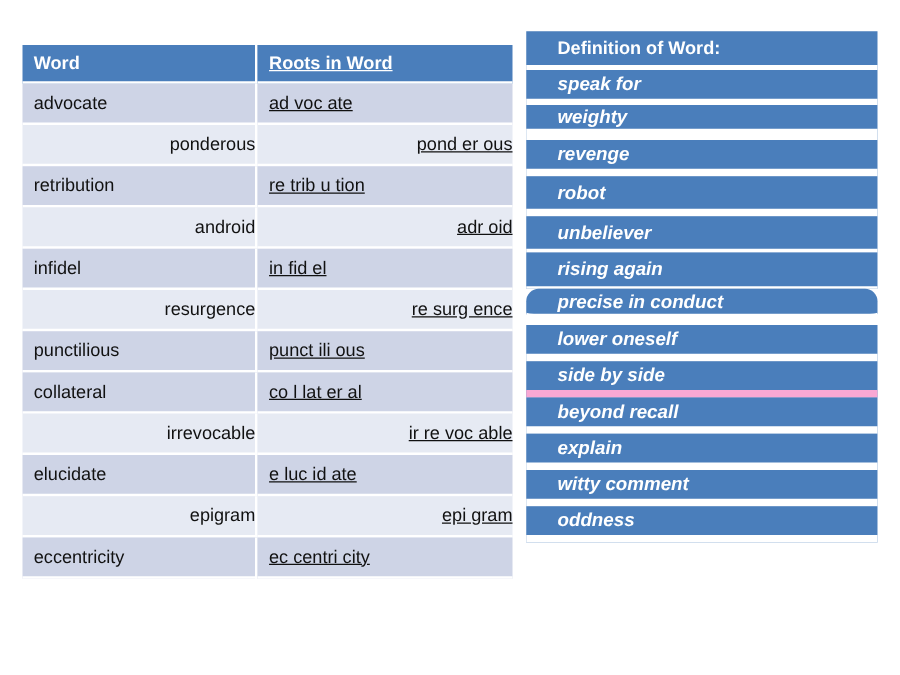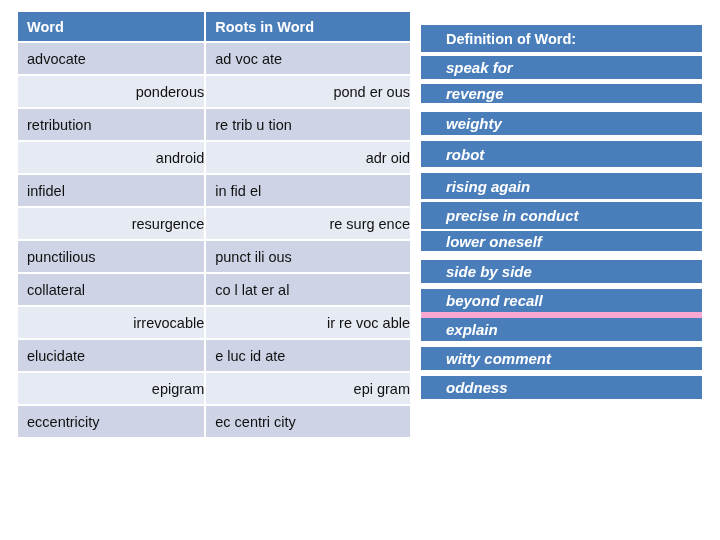--- a/index.html
+++ b/index.html
@@ -12,40 +12,40 @@
     height: 540px;
     position: relative;
     overflow: hidden;
     font-family: "Liberation Sans", sans-serif;
   }
 
   
   #left-table {
     position: absolute;
     left: 18px;
-    top: 12px;
+    top: 36px;
     width: 392px;
     border-collapse: separate;
     border-spacing: 0;
   }
   #left-table td, #left-table th {
     padding: 0 0 0 9px;
     margin: 0;
     height: 33px;
     box-sizing: border-box;
     text-align: left;
     vertical-align: middle;
     font-weight: normal;
     font-size: 14.5px;
     color: #111111;
     border-bottom: 2px solid #FFFFFF;
     border-right: 2px solid #FFFFFF;
   }
   #left-table .col-word   { width: 170px; }
-  #left-table .col-roots  { width: 184px; border-right: none; }
+  #left-table .col-roots  { width: 184px; border-right: none; text-decoration: underline; }
 
   #left-table thead th {
     background: #4A7EBB;
     color: #FFFFFF;
     font-weight: bold;
     font-size: 14.5px;
     height: 31px;
   }
   #left-table tbody tr.odd  td { background: #CED4E6; }
   #left-table tbody tr.even td { background: #E6EAF3; text-align: right; }
@@ -83,21 +83,21 @@
     font-size: 15px;
     margin-left: 18px;
   }
   
   #def-table tbody tr:nth-child(1) td { height: 28px; }
   #def-table tbody tr:nth-child(2) td { height: 28px; border-bottom: 9px solid #FFFFFF; }
   #def-table tbody tr:nth-child(3) td { height: 29px; border-bottom: 6px solid #FFFFFF; }
   #def-table tbody tr:nth-child(4) td { height: 32px; border-bottom: 6px solid #FFFFFF; }
   #def-table tbody tr:nth-child(5) td { height: 29px; border-bottom: 3px solid #FFFFFF; }
   #def-table tbody tr:nth-child(6) td { height: 29px; border-bottom: 2px solid #FFFFFF; }
-  #def-table tbody tr:nth-child(7) td { height: 29px; border-bottom: 9px solid #FFFFFF; }
+  #def-table tbody tr:nth-child(7) td { height: 29px; border-bottom: 9px solid #FFFFFF; border-radius: 10px; }
   #def-table tbody tr:nth-child(8) td { height: 29px; border-bottom: 6px solid #FFFFFF; }
   #def-table tbody tr:nth-child(9) td { height: 29px; border-bottom: 6px solid #f9a8d4; }
   #def-table tbody tr:nth-child(10) td { height: 29px; border-bottom: 6px solid #FFFFFF; }
   #def-table tbody tr:nth-child(11) td { height: 29px; border-bottom: 6px solid #FFFFFF; }
   #def-table tbody tr:nth-child(12) td { height: 29px; border-bottom: 6px solid #FFFFFF; }
   #def-table tbody tr:nth-child(13) td { height: 29px; border-bottom: 6px solid #FFFFFF; }
   #def-table tbody tr:nth-child(14) td { height: 29px; border-bottom: 0; }
 </style>
 </head>
 <body>
@@ -165,27 +165,30 @@
   <thead>
     <tr>
       <th>Definition of Word:</th>
     </tr>
   </thead>
   <tbody id="def-body">
       <tr>
         <td>speak for</td>
       </tr>
       <tr>
+        <td>weighty</td>
+      </tr>
+      <tr>
         <td>revenge</td>
       </tr>
       <tr>
-        <td>weighty</td>
-      </tr>
-      <tr>
         <td>robot</td>
+      </tr>
+      <tr>
+        <td>unbeliever</td>
       </tr>
       <tr>
         <td>rising again</td>
       </tr>
       <tr>
         <td>precise in conduct</td>
       </tr>
       <tr>
         <td>lower oneself</td>
       </tr>

